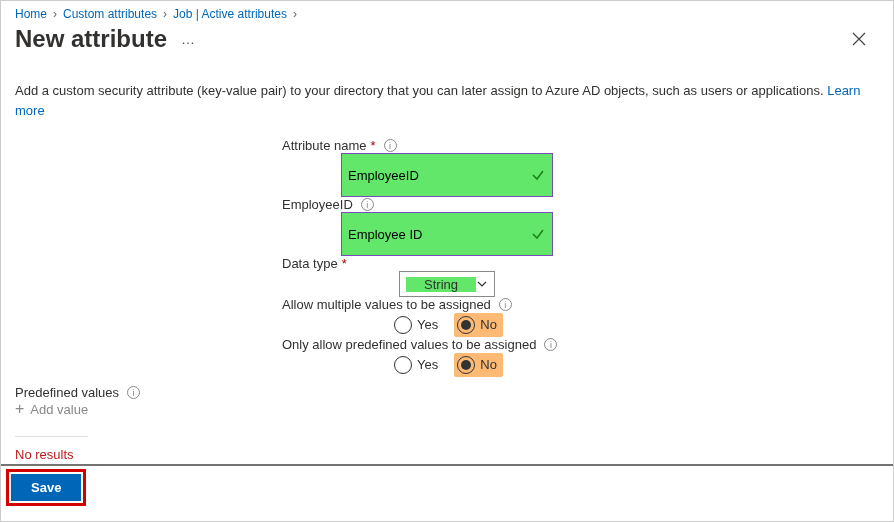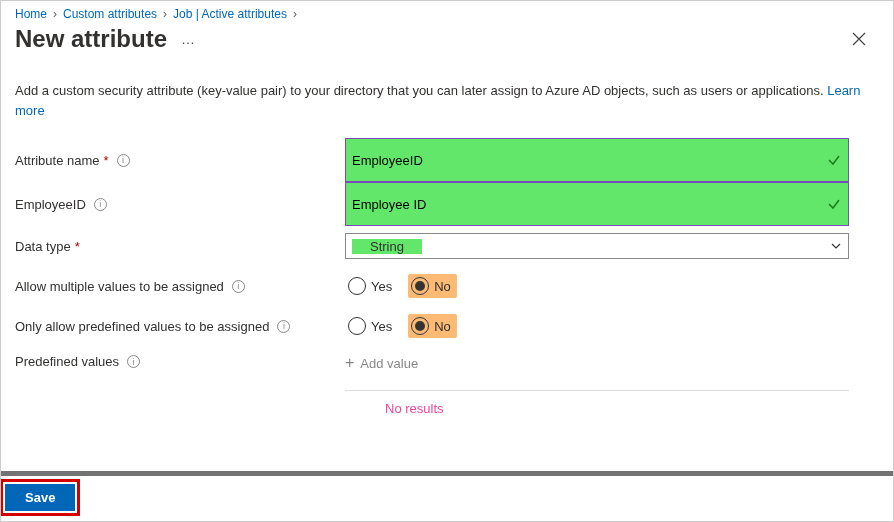--- a/index.html
+++ b/index.html
@@ -51,20 +51,21 @@
   }
   .body {
     padding: 18px 14px 0;
   }
   .intro { line-height: 1.5; margin-bottom: 18px; }
   .intro a { color:#0067b8; text-decoration:none; cursor:pointer; }
   .form-row {
     display: flex;
     align-items: center;
     min-height: 40px;
+    flex-direction: column;
   }
   .form-label {
     width: 330px;
     display: flex;
     align-items: center;
     gap: 4px;
   }
   .req { color: #a80000; }
   .info-icon {
     width: 13px; height: 13px;
@@ -106,26 +107,26 @@
   }
   .radio-opt.sel .radio-circle::after {
     content:""; width:10px;height:10px;background:#333;border-radius:50%;
   }
   .add-value { display:flex;align-items:center;gap:6px;color:#888;cursor:not-allowed; margin-bottom:6px; }
   .plus-icon { font-size:16px; color:#888; }
   .table-head { display:flex; border-bottom:1px solid #ddd; padding:6px 0; font-weight:600; color:#333; }
   .col-value { flex:1; display:flex; align-items:center; gap:8px; }
   .sort-icon { color:#666; font-size:12px; margin-left:auto; margin-right:24px; }
   .col-active { width:150px; }
-  .no-results { padding:10px 0; color:#ec4899;margin-left:40px; }
+  .no-results { padding:10px 0; color:#b91c1c; }
   .footer {
     position: absolute;
-    left:0; right:0; bottom:2px;
-    border-top:5px solid #737373;
-    padding:8px 4px;
+    left:0; right:0; bottom:12px;
+    border-top:2px solid #737373;
+    padding:8px 10px;
   }
   .save-btn {
     background:#0067b8;
     color:#fff;
     border:none;
     font-size:13px;
     font-weight:600;
     padding:6px 20px;
     cursor:pointer;
     outline:3px solid #d40000;

